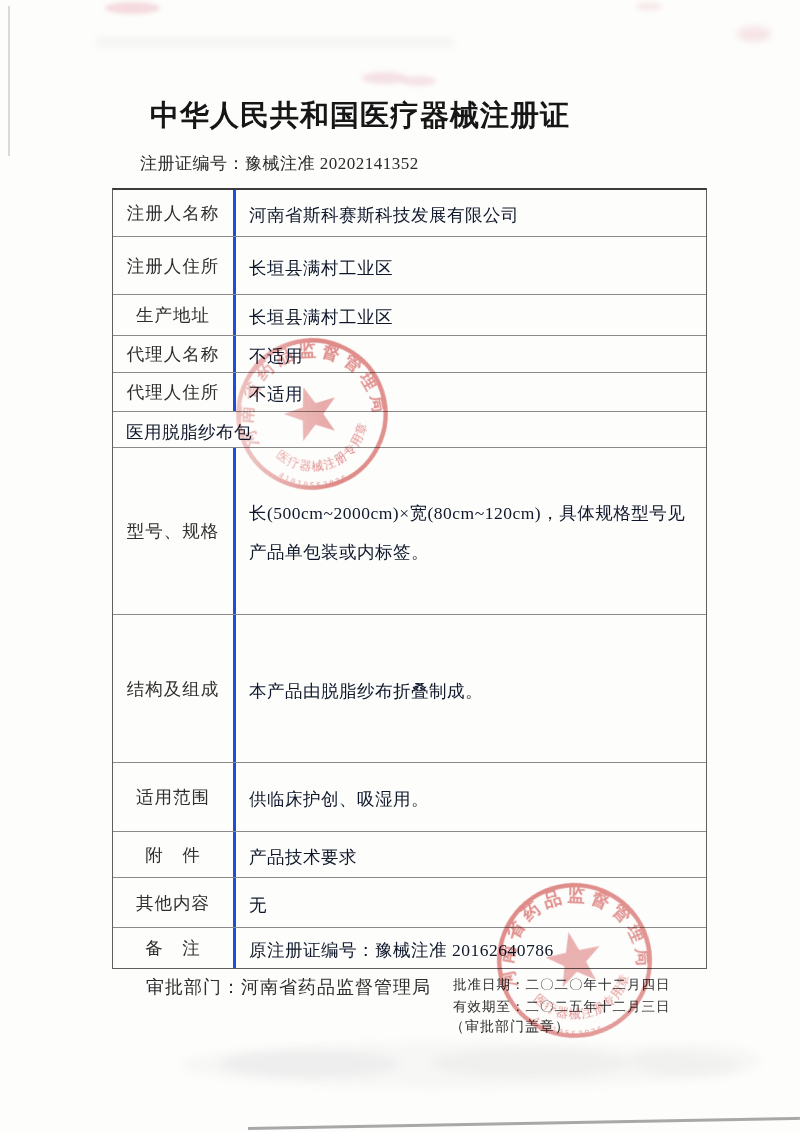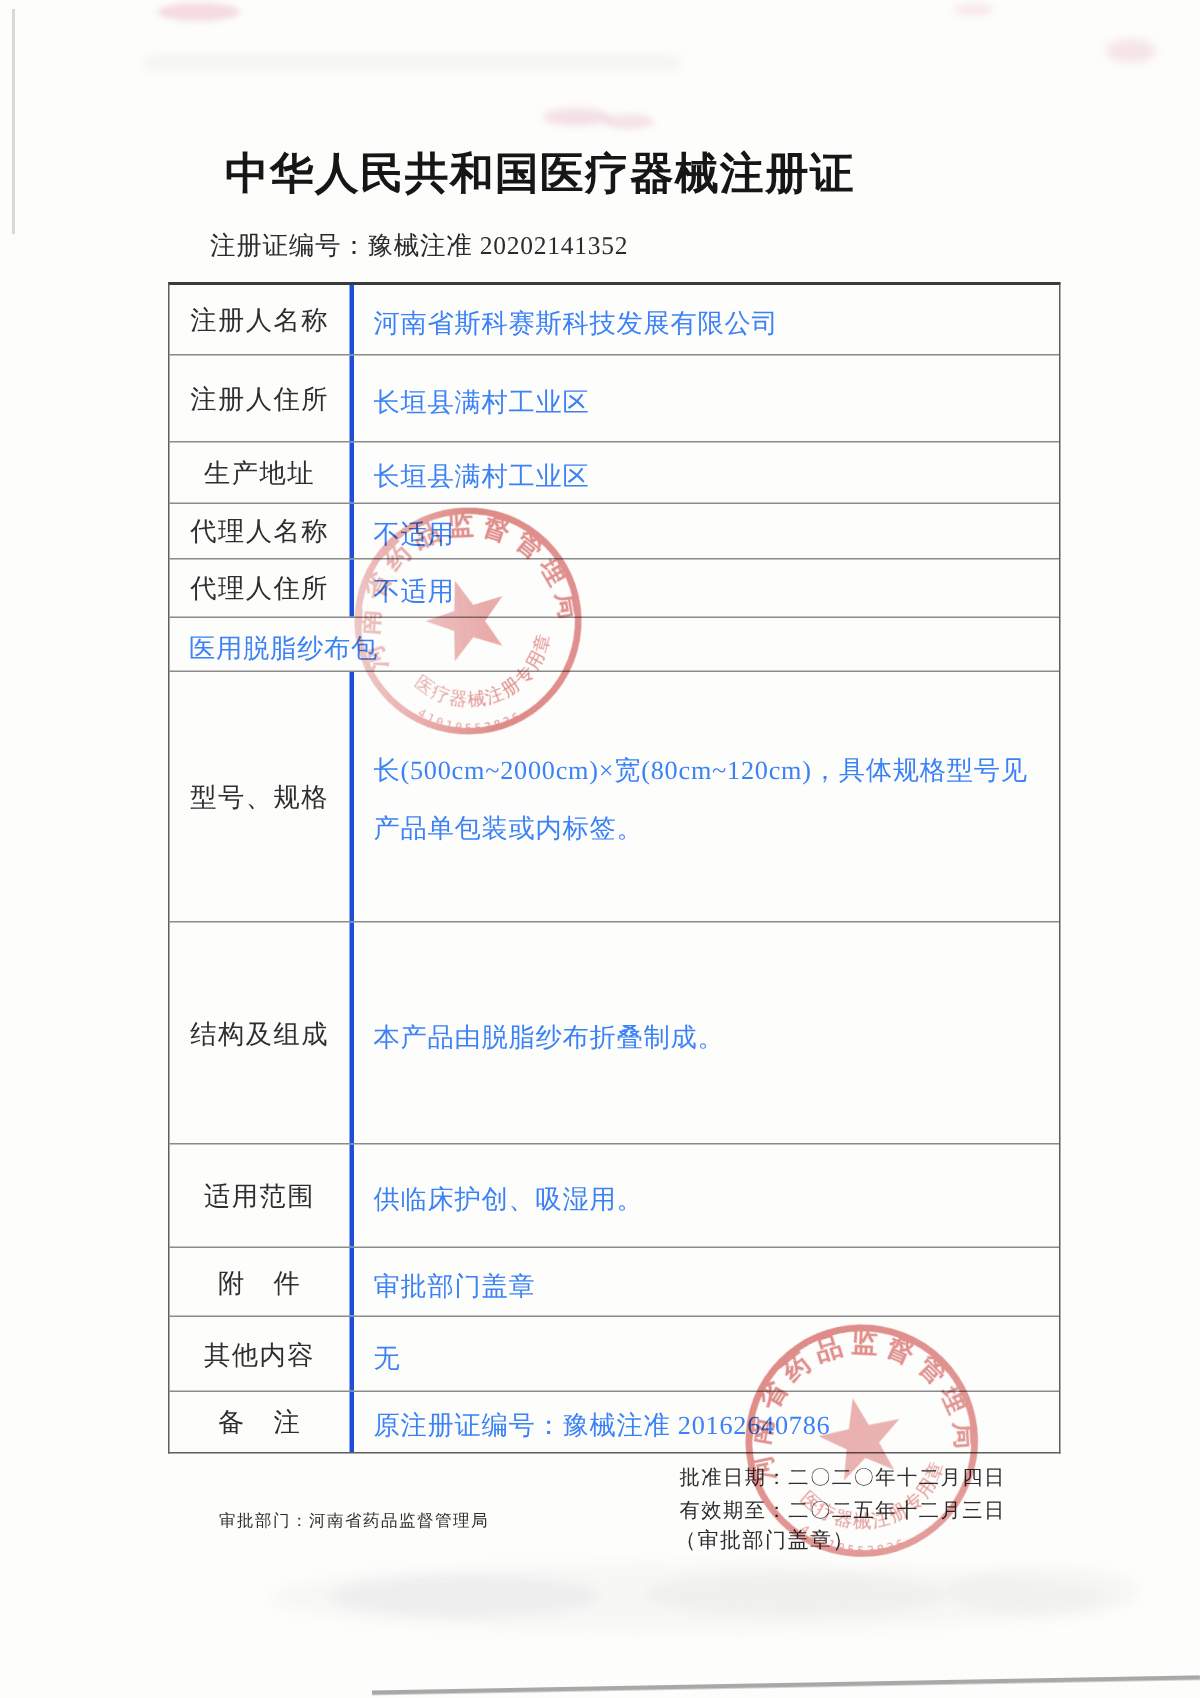--- a/index.html
+++ b/index.html
@@ -28,26 +28,26 @@
   .trow{display:flex;border-bottom:1px solid #8a8a8a;box-sizing:border-box;}
   .trow:last-child{border-bottom:none;}
   .tlabel{
     width:123px;flex:0 0 123px;border-right:3px solid #1d4ed8;
     display:flex;align-items:center;justify-content:center;
     font-size:17.5px;color:#2e2e2e;letter-spacing:1px;text-align:center;
     box-sizing:border-box;
   }
   .tvalue{
     flex:1;display:flex;align-items:center;
-    padding:8px 20px 4px 13px;font-size:17.5px;color:#3b82f6;
+    padding:8px 20px 4px 13px;font-size:17.5px;color:#0f172a;
     line-height:30px;letter-spacing:0.5px;box-sizing:border-box;
   }
   .trow.tall .tvalue{line-height:39px;}
   
-  .f-dept{position:absolute;left:146px;top:975px;font-size:11px;letter-spacing:1px;white-space:nowrap;margin-top:31px;}
+  .f-dept{position:absolute;left:146px;top:975px;font-size:18px;letter-spacing:1px;white-space:nowrap;}
   .f-date{position:absolute;left:453px;top:976px;font-size:13.5px;letter-spacing:1px;white-space:nowrap;}
   .f-valid{position:absolute;left:453px;top:998px;font-size:13.5px;letter-spacing:1px;white-space:nowrap;}
   .f-sealnote{position:absolute;left:450px;top:1018px;width:220px;font-size:14px;letter-spacing:1px;white-space:nowrap;}
   
   .stamp{
     position:absolute;color:#d5615e;mix-blend-mode:multiply;
     filter:blur(0.4px);pointer-events:none;
   }
   .stamp-1{
     left:207px;top:309px;width:210px;height:210px;opacity:0.82;
@@ -134,21 +134,21 @@
     <div class="trow" style="height:148px">
       <div class="tlabel">结构及组成</div>
       <div class="tvalue">本产品由脱脂纱布折叠制成。</div>
     </div>
     <div class="trow" style="height:69px">
       <div class="tlabel">适用范围</div>
       <div class="tvalue">供临床护创、吸湿用。</div>
     </div>
     <div class="trow" style="height:46px">
       <div class="tlabel">附　件</div>
-      <div class="tvalue">审批部门盖章</div>
+      <div class="tvalue">产品技术要求</div>
     </div>
     <div class="trow" style="height:50px">
       <div class="tlabel">其他内容</div>
       <div class="tvalue">无</div>
     </div>
     <div class="trow" style="height:40px">
       <div class="tlabel">备　注</div>
       <div class="tvalue">原注册证编号：豫械注准 20162640786</div>
     </div>
   </div>

